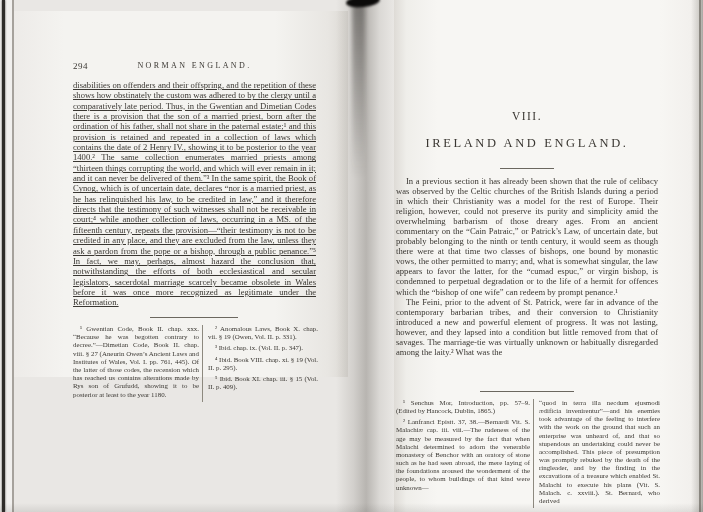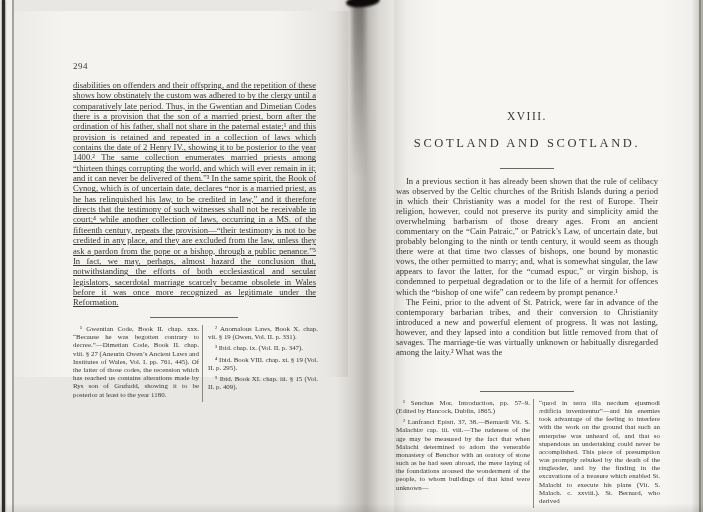--- a/index.html
+++ b/index.html
@@ -53,41 +53,42 @@
   .no-indent { text-indent:0 !important; }
 </style>
 </head>
 <body>
 
 <div id="scan">
 
   <div id="left-page">
     <div class="lp-header">
       <span class="lp-pagenum">294</span>
+      <span class="lp-head">NORMAN ENGLAND.</span>
     </div>
     <div class="lp-body">
       <p>disabilities on offenders and their offspring, and the repetition of these shows how obstinately the custom was adhered to by the clergy until a comparatively late period. Thus, in the Gwentian and Dimetian Codes there is a provision that the son of a married priest, born after the ordination of his father, shall not share in the paternal estate;¹ and this provision is retained and repeated in a collection of laws which contains the date of 2 Henry IV., showing it to be posterior to the year 1400.² The same collection enumerates married priests among “thirteen things corrupting the world, and which will ever remain in it; and it can never be delivered of them.”³ In the same spirit, the Book of Cynog, which is of uncertain date, declares “nor is a married priest, as he has relinquished his law, to be credited in law,” and it therefore directs that the testimony of such witnesses shall not be receivable in court;⁴ while another collection of laws, occurring in a MS. of the fifteenth century, repeats the provision—“their testimony is not to be credited in any place, and they are excluded from the law, unless they ask a pardon from the pope or a bishop, through a public penance.”⁵ In fact, we may, perhaps, almost hazard the conclusion that, notwithstanding the efforts of both ecclesiastical and secular legislators, sacerdotal marriage scarcely became obsolete in Wales before it was once more recognized as legitimate under the Reformation.</p>
     </div>
     <div class="rule" id="lp-fn-rule"></div>
     <div class="lp-fns fns">
       <div class="fn-col1">
         <p>¹ Gwentian Code, Book II. chap. xxx. “Because he was begotten contrary to decree.”—Dimetian Code, Book II. chap. viii. § 27 (Aneurin Owen’s Ancient Laws and Institutes of Wales, Vol. I. pp. 761, 445). Of the latter of those codes, the recension which has reached us contains alterations made by Rys son of Grufudd, showing it to be posterior at least to the year 1180.</p>
       </div>
       <div class="fn-col2">
         <p>² Anomalous Laws, Book X. chap. vii. § 19 (Owen, Vol. II. p. 331).</p>
         <p>³ Ibid. chap. ix. (Vol. II. p. 347).</p>
         <p>⁴ Ibid. Book VIII. chap. xi. § 19 (Vol. II. p. 295).</p>
         <p>⁵ Ibid. Book XI. chap. iii. § 15 (Vol. II. p. 409).</p>
       </div>
     </div>
   </div>
 
   <div id="right-page">
-    <div class="rp-chapnum">XVIII.</div>
-    <div class="rp-title">SCOTLAND AND SCOTLAND.</div>
+    <div class="rp-chapnum">VIII.</div>
+    <div class="rp-title">IRELAND AND ENGLAND.</div>
     <div class="rule" id="rp-title-rule"></div>
     <div class="rp-body">
       <p>In a previous section it has already been shown that the rule of celibacy was observed by the Celtic churches of the British Islands during a period in which their Christianity was a model for the rest of Europe. Their religion, however, could not preserve its purity and simplicity amid the overwhelming barbarism of those dreary ages. From an ancient commentary on the “Cain Patraic,” or Patrick’s Law, of uncertain date, but probably belonging to the ninth or tenth century, it would seem as though there were at that time two classes of bishops, one bound by monastic vows, the other permitted to marry; and, what is somewhat singular, the law appears to favor the latter, for the “cumad espuc,” or virgin bishop, is condemned to perpetual degradation or to the life of a hermit for offences which the “bishop of one wife” can redeem by prompt penance.¹</p>
       <p>The Feini, prior to the advent of St. Patrick, were far in advance of the contemporary barbarian tribes, and their conversion to Christianity introduced a new and powerful element of progress. It was not lasting, however, and they lapsed into a condition but little removed from that of savages. The marriage-tie was virtually unknown or habitually disregarded among the laity.² What was the</p>
     </div>
     <div class="rule" id="rp-fn-rule"></div>
     <div class="rp-fns fns">
       <div class="rp-fn-col1">
         <p>¹ Senchus Mor, Introduction, pp. 57–9. (Edited by Hancock, Dublin, 1865.)</p>
         <p>² Lanfranci Epistt. 37, 38.—Bernardi Vit. S. Malachiæ cap. iii. viii.—The rudeness of the age may be measured by the fact that when Malachi determined to adorn the venerable monastery of Benchor with an oratory of stone such as he had seen abroad, the mere laying of the foundations aroused the wonderment of the people, to whom buildings of that kind were unknown—</p>

